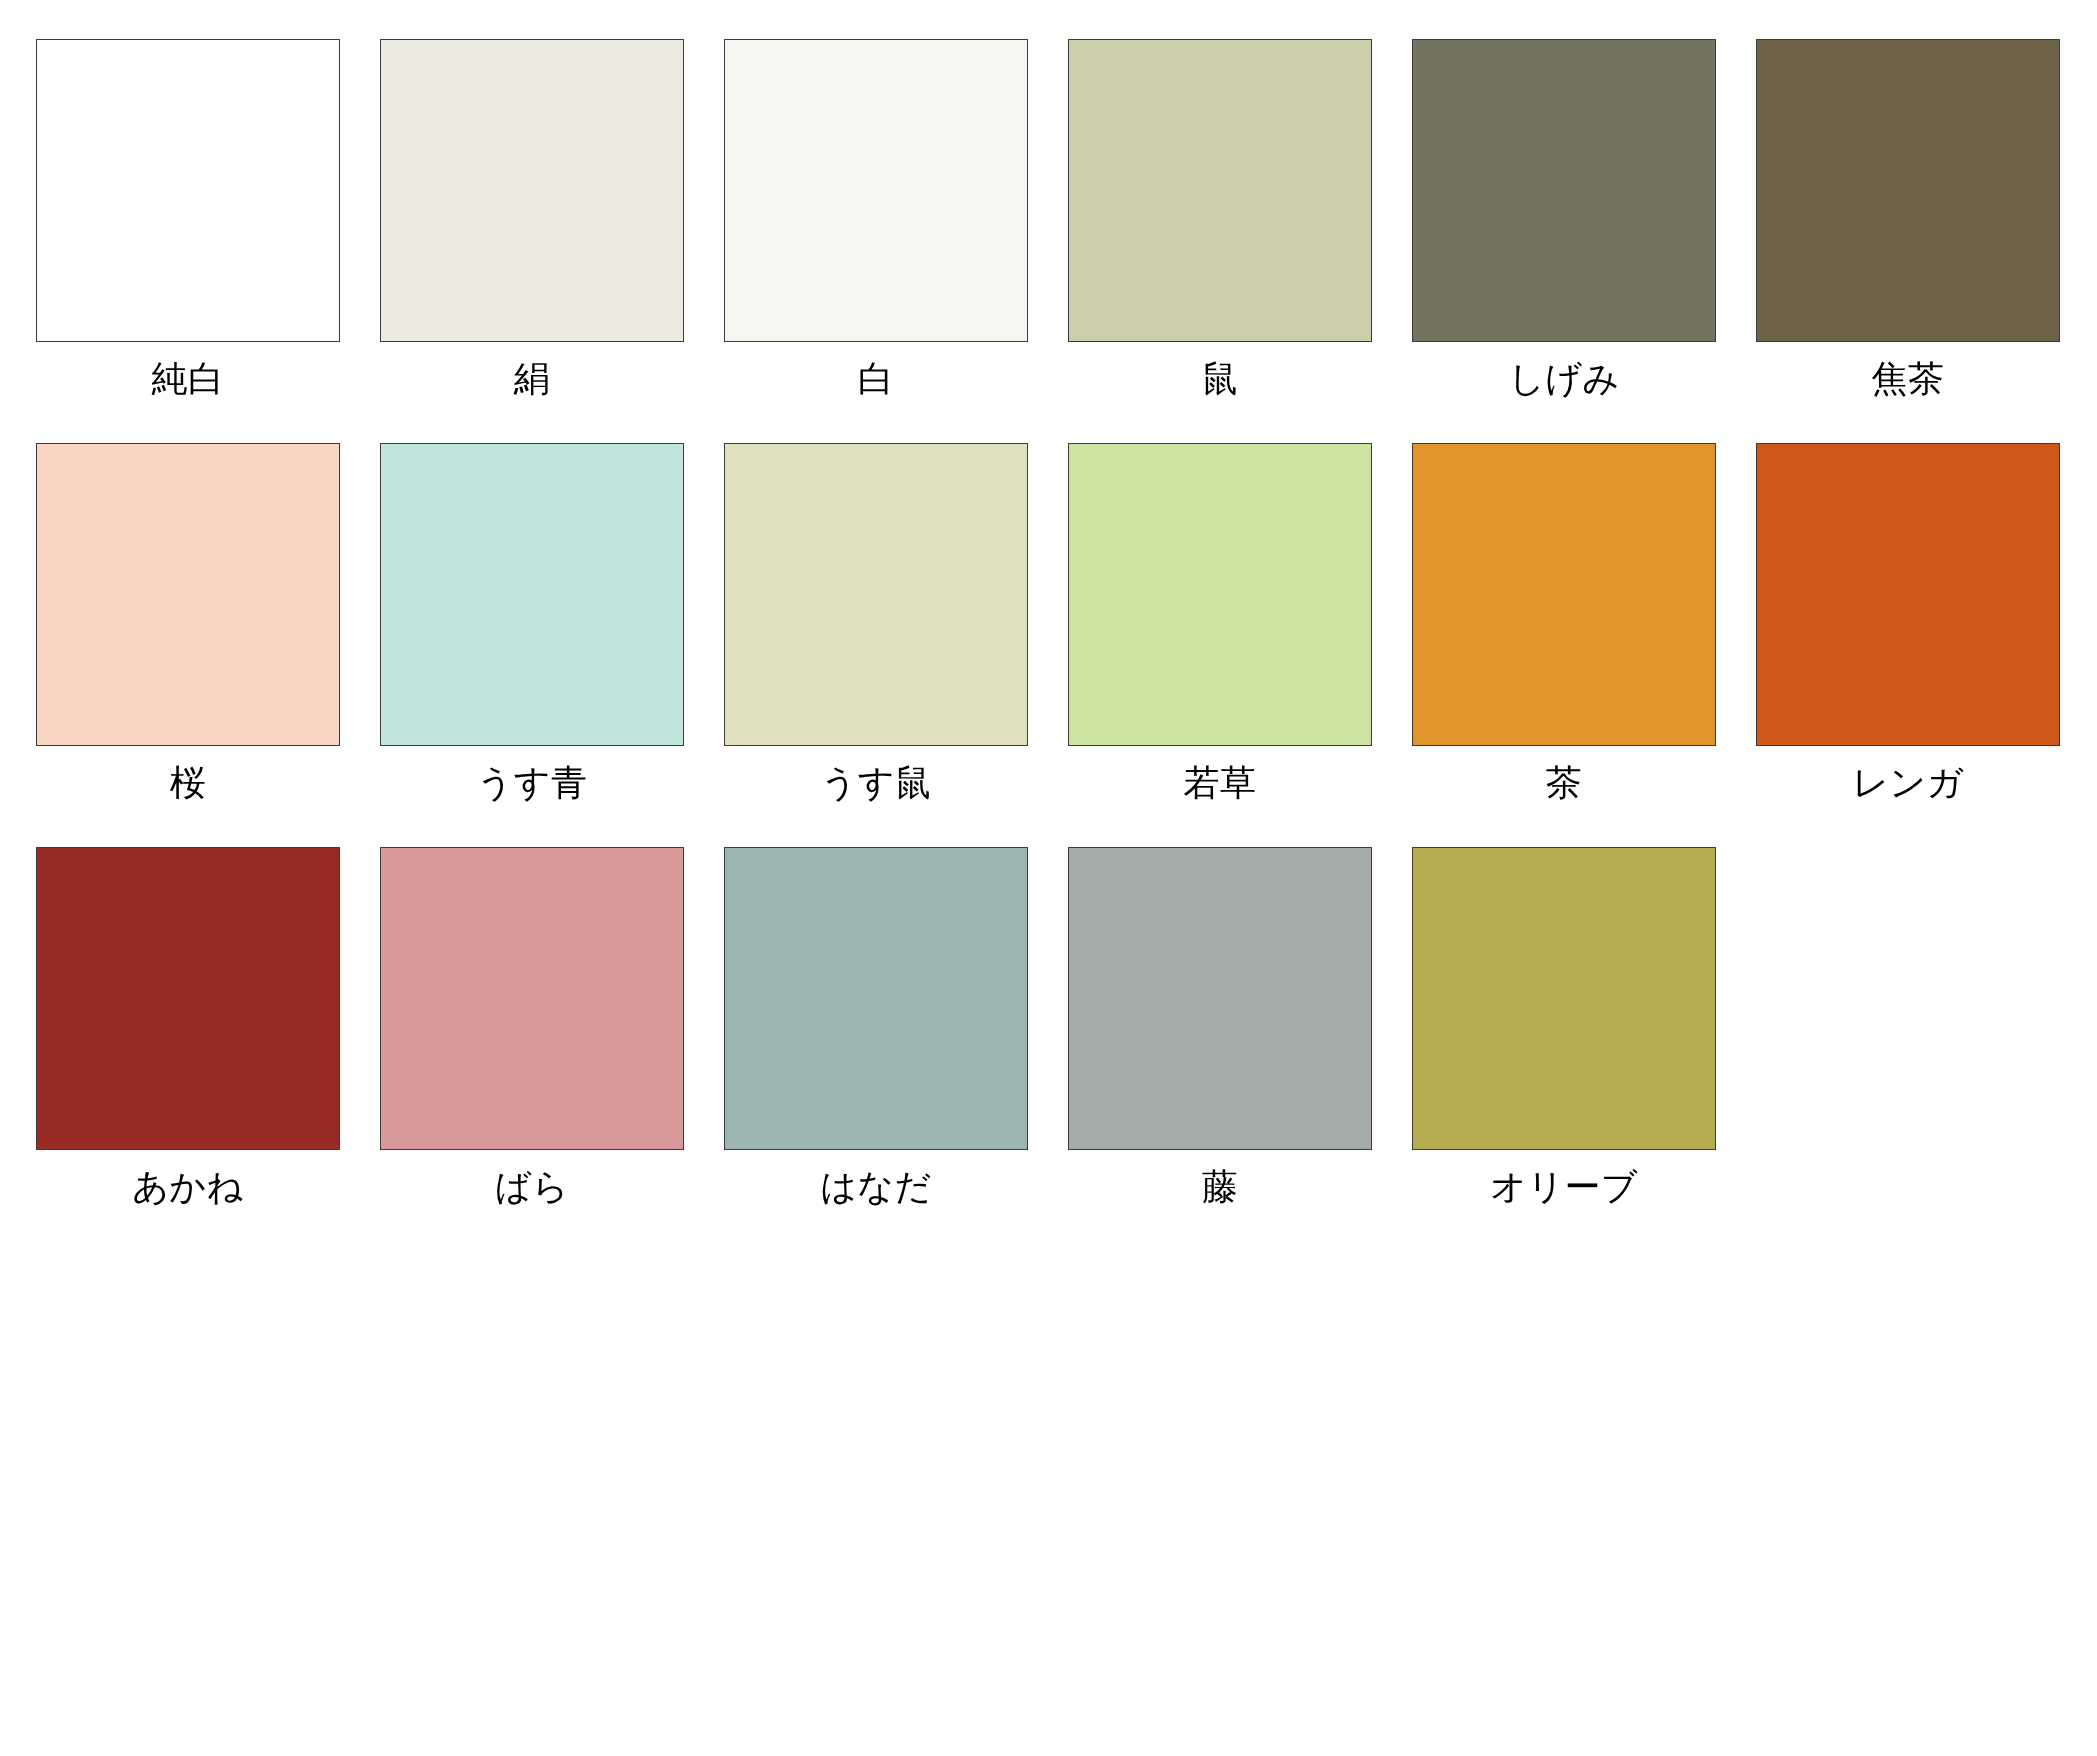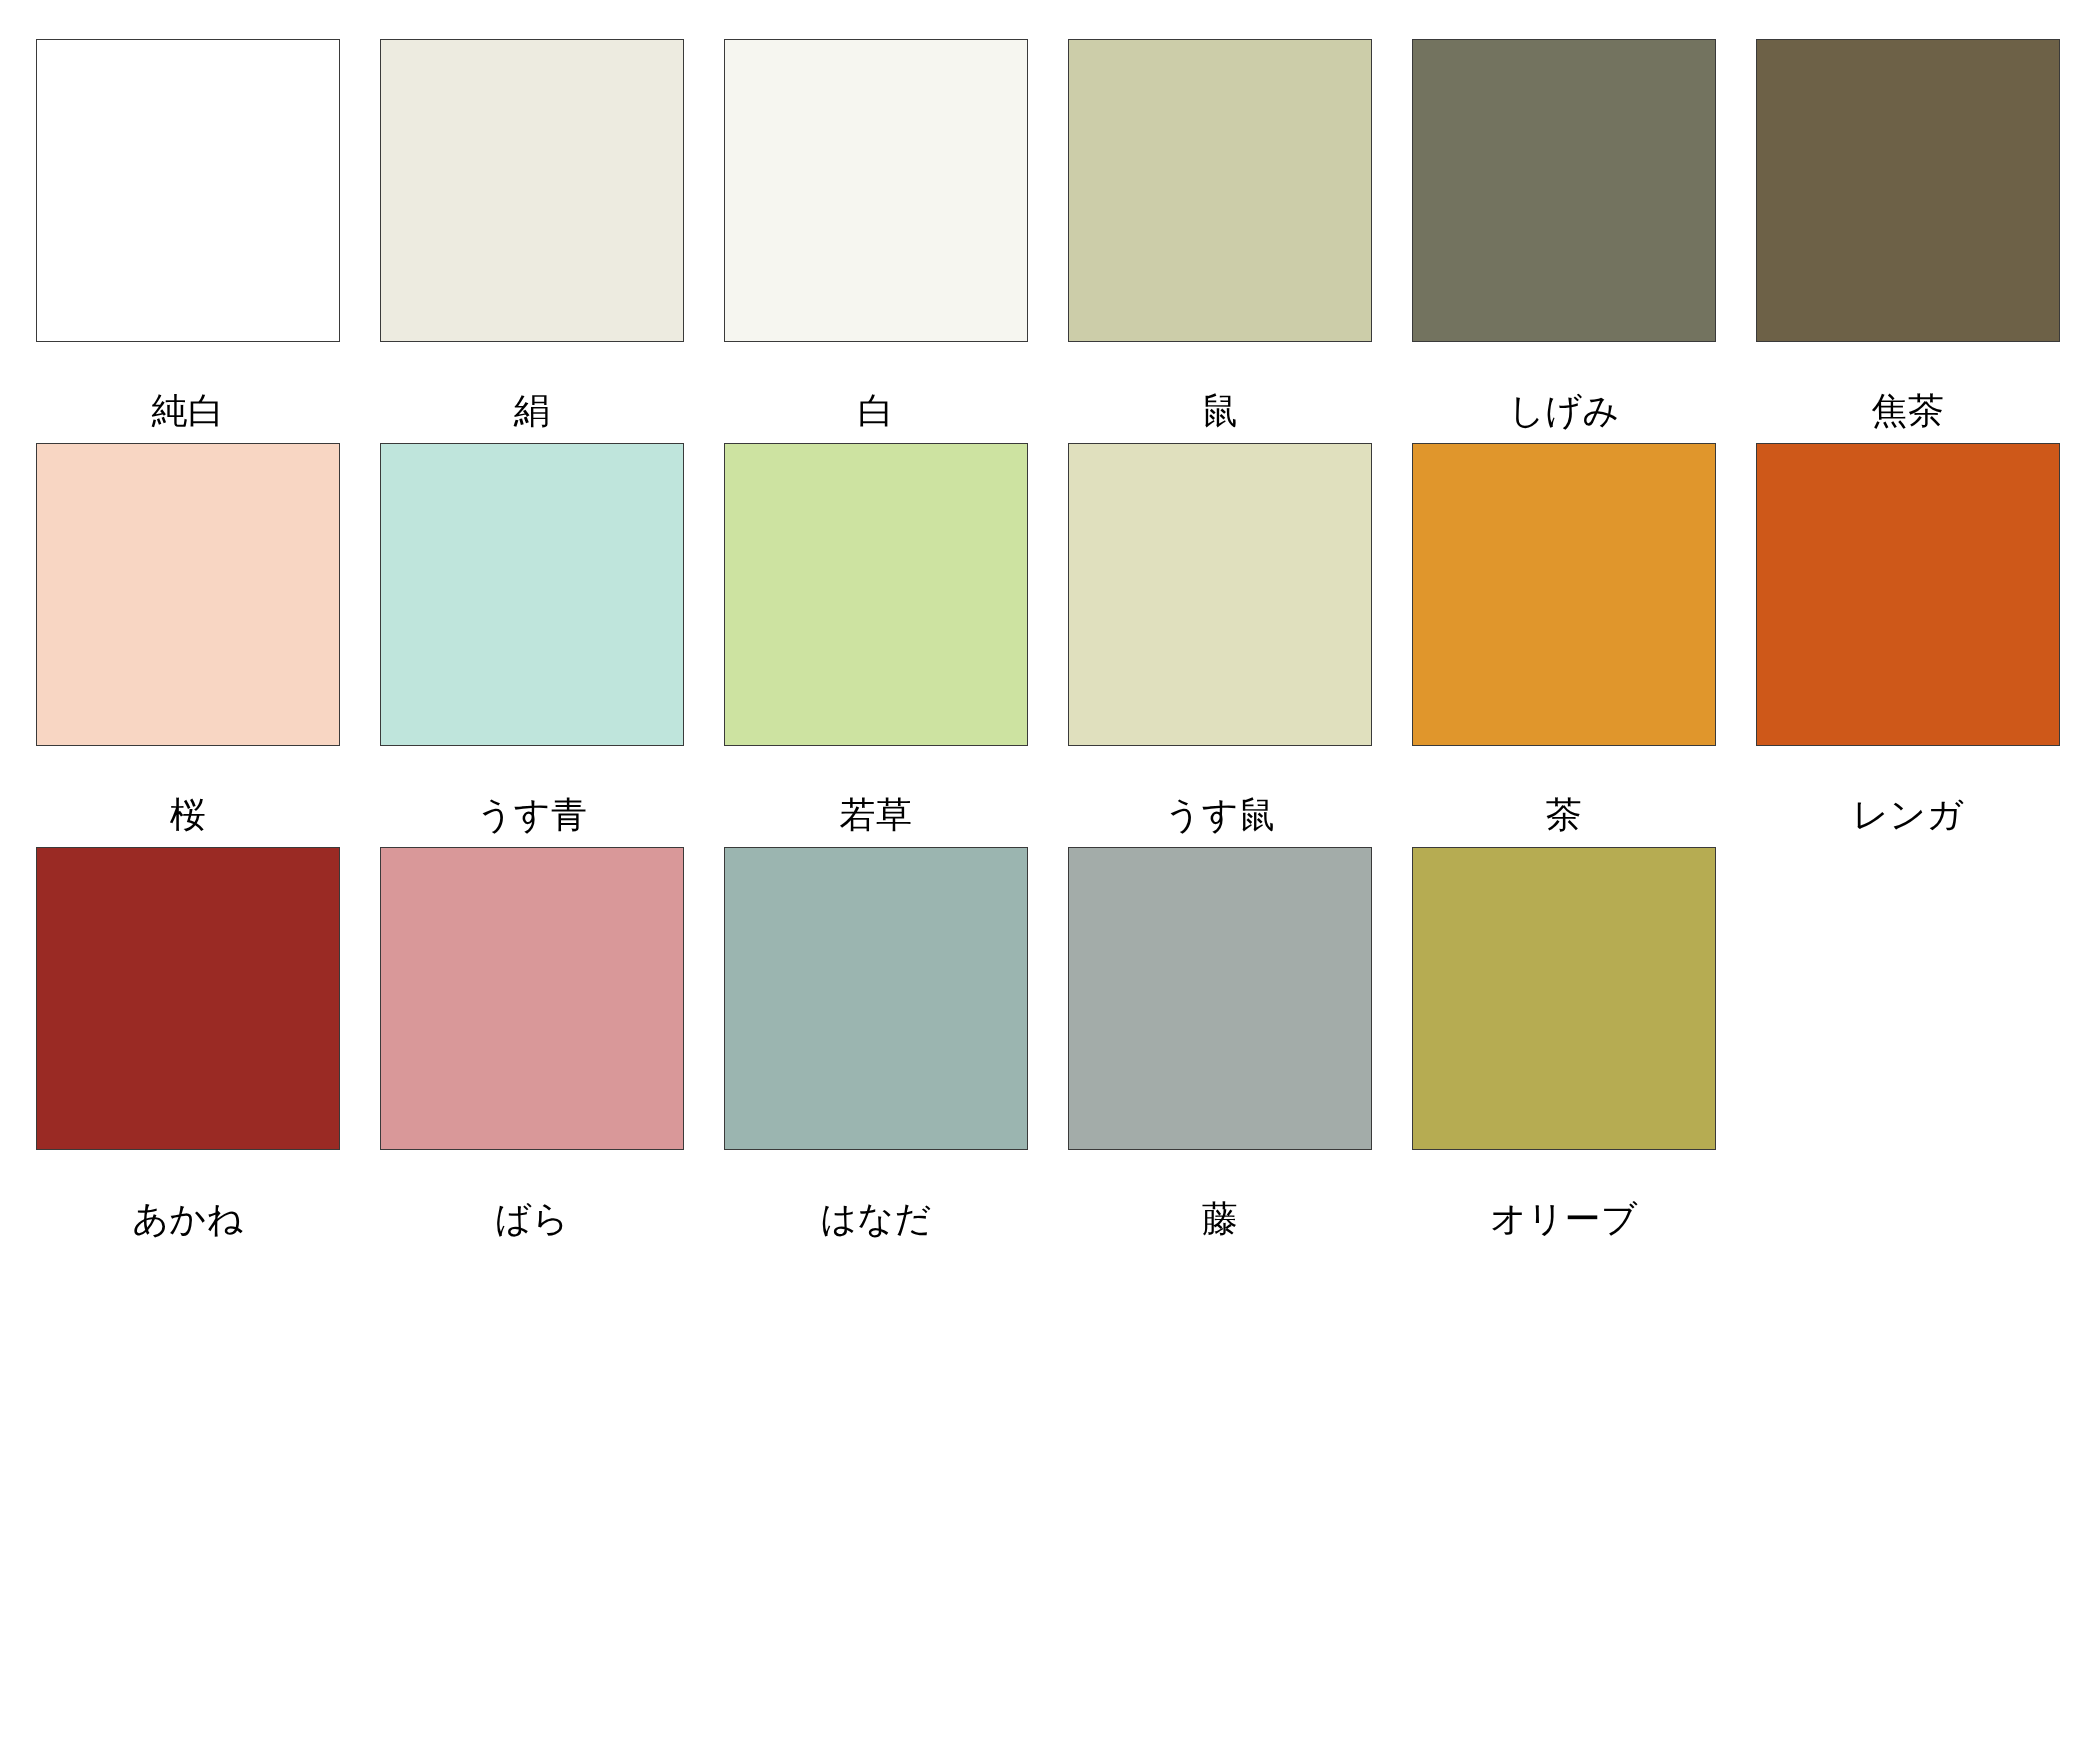--- a/index.html
+++ b/index.html
@@ -32,21 +32,20 @@
     column-gap: 40px;
     row-gap: 0px;
   }
 
   .swatch-cell {
     width: 304px;
     height: 404px;
     display: flex;
     flex-direction: column;
     align-items: center;
-    gap: 32px;
   }
 
   .swatch-chip {
     width: 304px;
     height: 303px;
     border: 1.7px solid #3a3a3a;
     box-sizing: border-box;
     flex: 0 0 auto;
   }
 
@@ -92,26 +91,26 @@
       </div>
       <div class="swatch-cell">
         <div class="swatch-chip" style="background-color: rgb(248, 214, 195); border-color: rgb(58, 58, 58);"></div>
         <div class="swatch-label">桜</div>
       </div>
       <div class="swatch-cell">
         <div class="swatch-chip" style="background-color: rgb(191, 229, 220); border-color: rgb(58, 58, 58);"></div>
         <div class="swatch-label">うす青</div>
       </div>
       <div class="swatch-cell">
+        <div class="swatch-chip" style="background-color: rgb(224, 224, 190); border-color: rgb(58, 58, 58);"></div>
+        <div class="swatch-label">うす鼠</div>
+      </div>
+      <div class="swatch-cell">
         <div class="swatch-chip" style="background-color: rgb(205, 227, 161); border-color: rgb(58, 58, 58);"></div>
         <div class="swatch-label">若草</div>
-      </div>
-      <div class="swatch-cell">
-        <div class="swatch-chip" style="background-color: rgb(224, 224, 190); border-color: rgb(58, 58, 58);"></div>
-        <div class="swatch-label">うす鼠</div>
       </div>
       <div class="swatch-cell">
         <div class="swatch-chip" style="background-color: rgb(224, 150, 44); border-color: rgb(58, 58, 58);"></div>
         <div class="swatch-label">茶</div>
       </div>
       <div class="swatch-cell">
         <div class="swatch-chip" style="background-color: rgb(206, 88, 25); border-color: rgb(58, 58, 58);"></div>
         <div class="swatch-label">レンガ</div>
       </div>
       <div class="swatch-cell">

